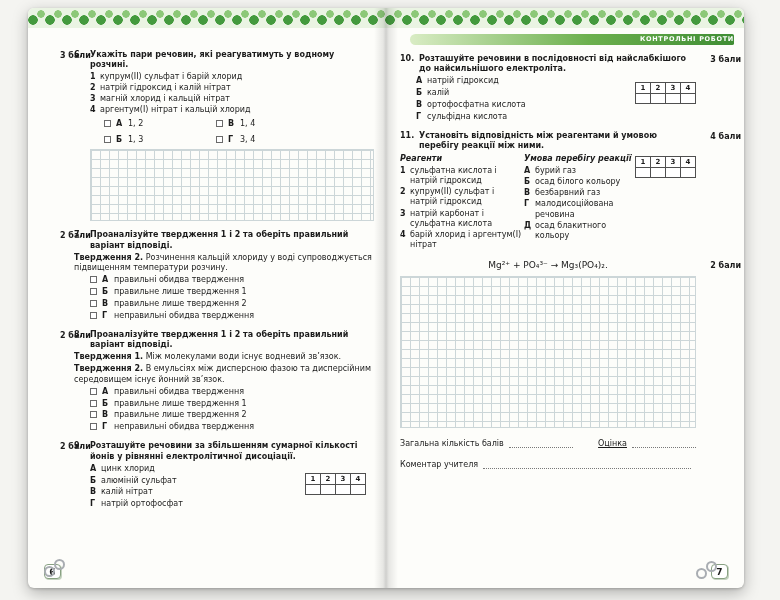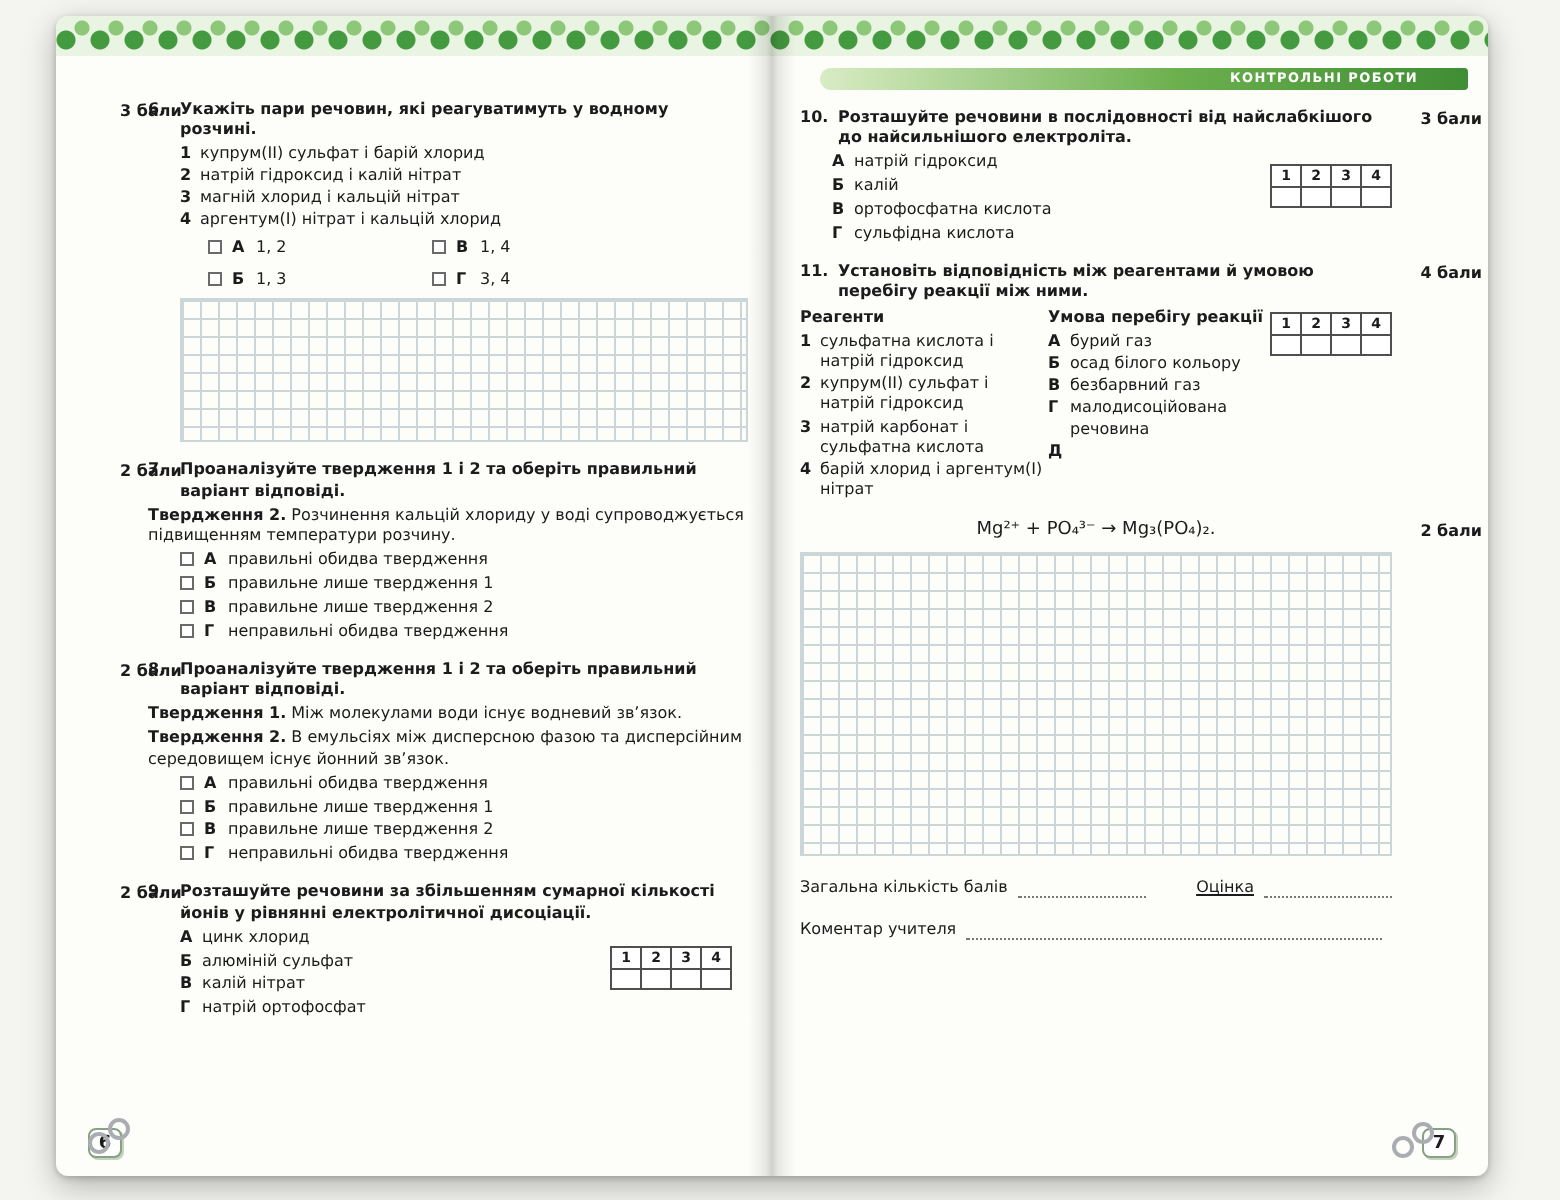--- a/index.html
+++ b/index.html
@@ -30,21 +30,21 @@
   .page.right { right:0; }
   .spine {
     position:absolute; top:0; bottom:0; left:346px; width:24px; pointer-events:none;
     background:linear-gradient(90deg, rgba(0,0,0,0) 0%, rgba(0,0,0,.09) 38%, rgba(0,0,0,.18) 50%, rgba(0,0,0,.09) 62%, rgba(0,0,0,0) 100%);
   }
   .header-strip {
     position:absolute; top:6px; left:24px; right:10px; height:11px;
     background:linear-gradient(90deg, #d9ecc4, #6cb04e 55%, #3f8d34);
     border-radius:6px 2px 2px 6px;
     color:#fff; font-size:6.5px; font-weight:bold; letter-spacing:.7px;
-    line-height:11px; text-align:right; padding-right:25px;
+    line-height:11px; text-align:right; padding-right:0;
   }
   .lp-content { position:absolute; top:22px; left:46px; right:12px; font-size:8px; line-height:1.28; }
   .rp-content { position:absolute; top:26px; left:14px; right:48px; font-size:8px; line-height:1.28; }
 
   .q { position:relative; margin-bottom:9px; }
   .pts { position:absolute; font-weight:bold; white-space:nowrap; font-size:8px;padding-left:32px; }
   .lp-content .pts { left:-46px; top:1px; }
   .rp-content .pts { right:-45px; top:1px; }
 
   .qhead { display:flex; }
@@ -93,27 +93,27 @@
   .q9 .agrid  { position:absolute; right:8px;  top:32px; }
   .q10 .agrid { position:absolute; right:0;    top:28px; }
   .q11 .agrid { position:absolute; right:0;    top:25px; }
 
   .q9  .opts1 { max-width:205px; }
   .q10 .opts1 { max-width:200px; }
 
   .q11-cols { display:flex; margin-top:3px; }
   .q11-left { flex:0 0 124px; }
   .q11-right { flex:1; padding-right:64px; }
-  .colhead { font-weight:bold; margin-bottom:0; }
+  .colhead { font-weight:bold; font-style:italic; margin-bottom:0; }
   .q11 .irow { margin:1px 0; }
   .q11 .opt  { margin:1px 0; }
 
   .equation { text-align:center; font-size:9px; margin:4px 0 2px; }
 
-  .frow { display:flex; align-items:center; margin-top:11px; }
+  .frow { display:flex; align-items:flex-start; margin-top:11px; }
   .flabel { white-space:nowrap; }
   .fline { flex:1; border-bottom:1px dotted #787878; margin:0 5px; height:9px; }
   .fline.short { flex:0 0 64px; margin-right:0; }
   .frow .flabel + .fline + .flabel { margin-left:20px;text-decoration:underline; }
 
   .badge {
     position:absolute; bottom:9px; width:17px; height:15px; background:#fff;
     border:1.2px solid #88a182; border-radius:4px;
     font-size:9px; font-weight:bold; text-align:center; line-height:14px;
     box-shadow:1px 1px 0 rgba(90,130,80,.35);
@@ -412,20 +412,21 @@
             <div class="opt">
               <span class="clet">В</span>
               <span>безбарвний газ</span>
             </div>
             <div class="opt">
               <span class="clet">Г</span>
               <span>малодисоційована речовина</span>
             </div>
             <div class="opt">
               <span class="clet">Д</span>
+              <span>осад блакитного кольору</span>
             </div>
           </div>
         </div>
       </div>
 
       <div class="q q12">
         <span class="pts">2 бали</span>
         <div class="equation">Mg²⁺ + PO₄³⁻ → Mg₃(PO₄)₂.</div>
         <div class="biggrid"></div>
       </div>

